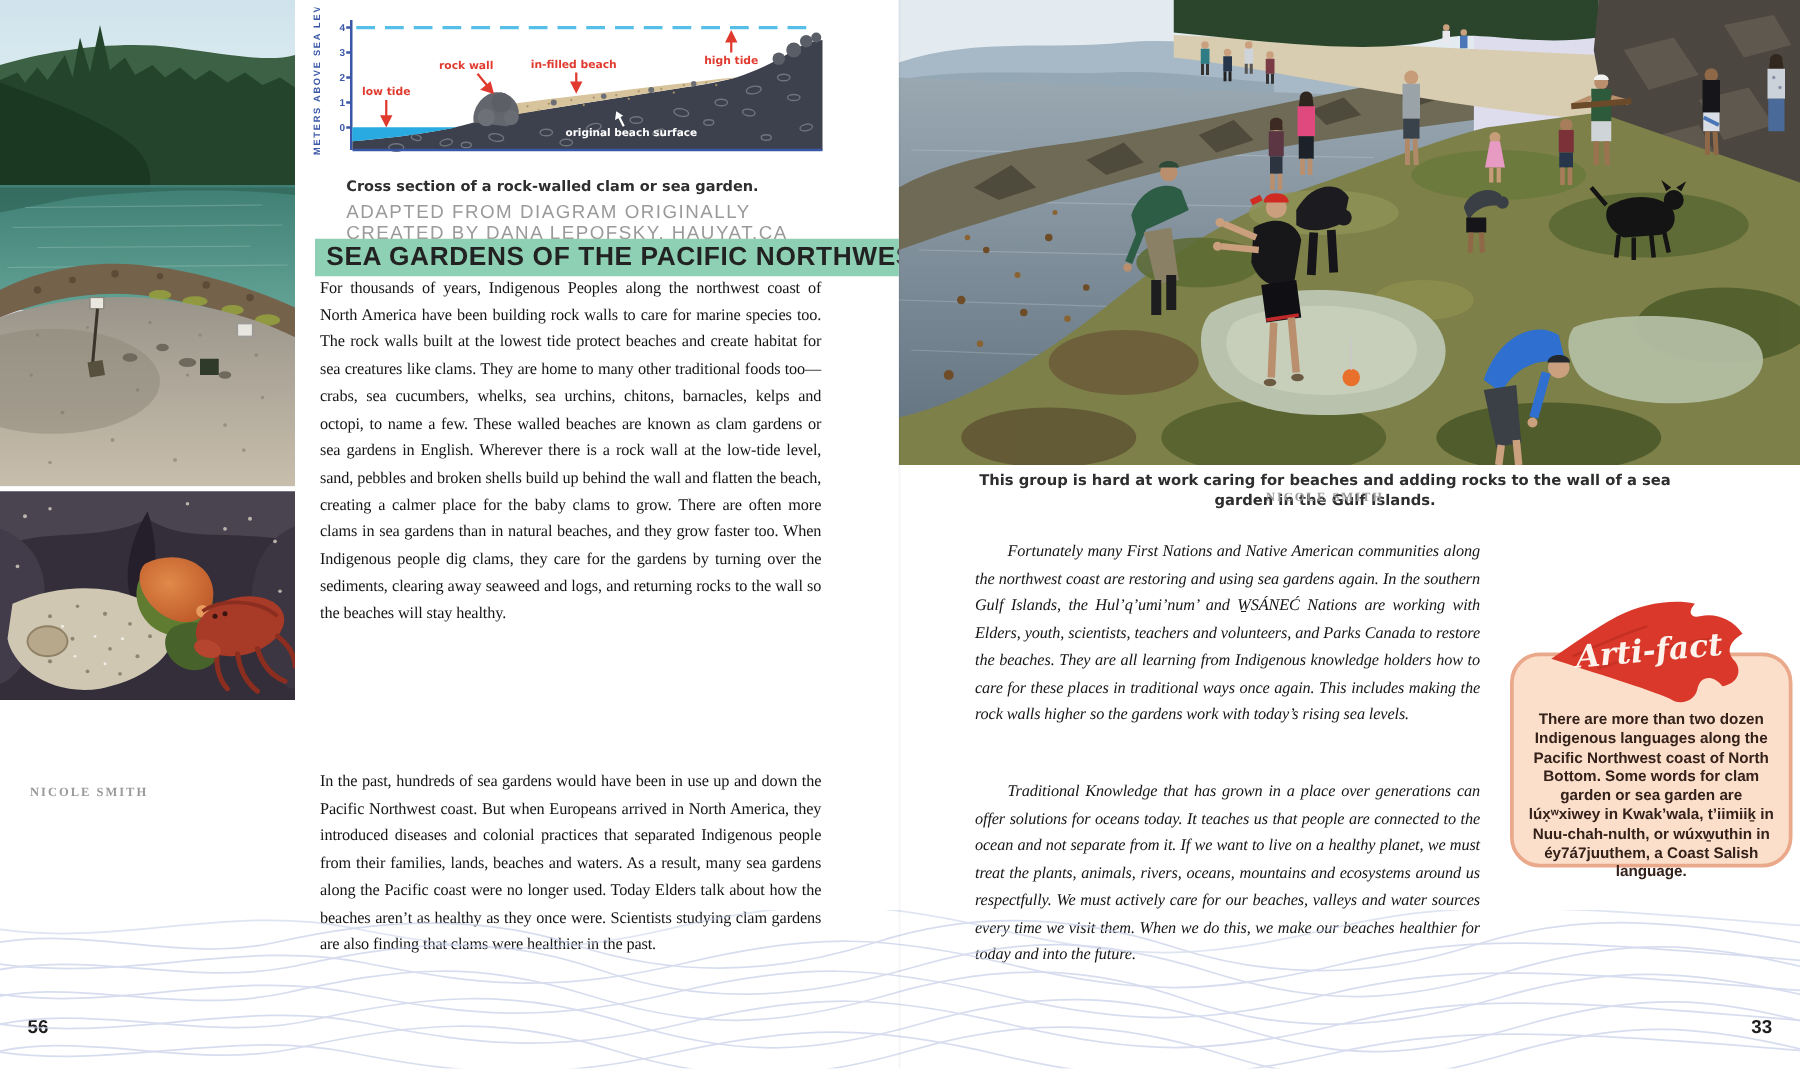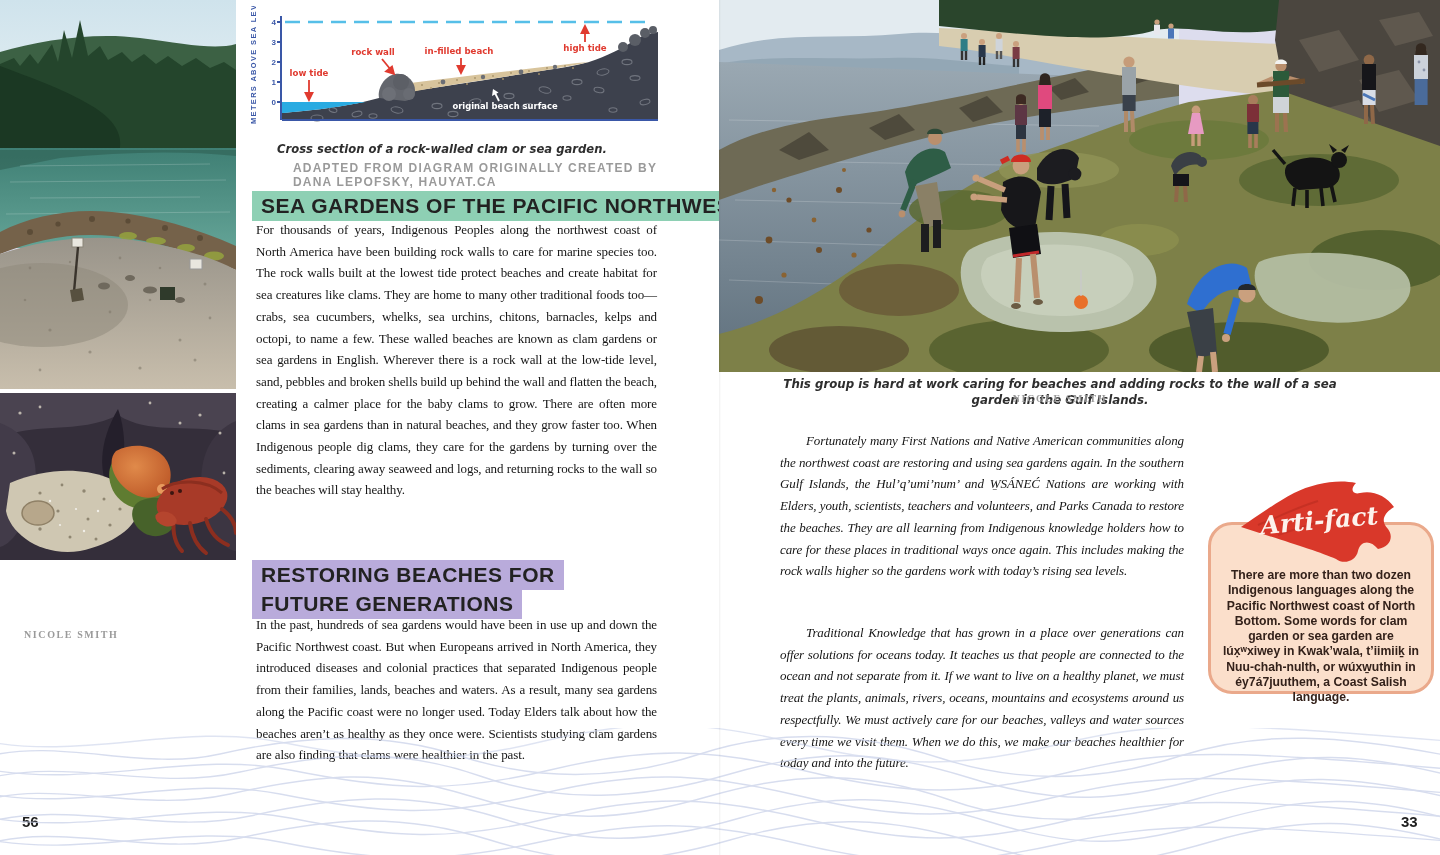--- a/index.html
+++ b/index.html
@@ -13,37 +13,37 @@
   .body-text{position:absolute;font-family:"Liberation Serif",serif;font-size:13px;
              line-height:21.7px;color:#151515;text-align:justify;letter-spacing:-0.1px;}
   .indent{text-indent:26px;font-style:italic;}
   
   .hl{display:inline-block;font-weight:700;font-size:21px;letter-spacing:.5px;color:#222;
       padding:2px 9px 3px 9px;line-height:1.2;}
   .hl-green{background:#8ed0b4;}
   .hl-purple{background:#b9abdb;}
   .h-stack span{display:inline-block;}
   
-  .cap{position:absolute;font-family:"DejaVu Sans",sans-serif;font-style:italic;font-weight:700;
+  .cap{position:absolute;font-family:"DejaVu Sans",sans-serif;font-weight:700;
        font-size:11.6px;line-height:15.5px;color:#2e2e2e;}
   .credit{position:absolute;font-family:Liberation Serif, serif;font-size:10px;
           letter-spacing:1.6px;color:#9a9a9a;font-weight:700;}
   .center{text-align:center;}
   
   .pagenum{position:absolute;font-weight:700;font-size:15px;color:#1d1d1d;}
   
   .artifact-box{position:absolute;left:1208px;top:522px;width:226px;height:172px;
                 background:#fbdfcb;border:3px solid #eaa98b;border-radius:24px;box-sizing:border-box;}
   .artifact-text{position:absolute;left:1219px;top:568px;width:204px;text-align:center;
                  font-family:"Liberation Sans",sans-serif;font-weight:700;font-size:12.2px;
                  line-height:15.3px;color:#33211a;}
   .gutter{position:absolute;left:719px;top:0;width:2px;height:855px;
           background:linear-gradient(90deg,rgba(0,0,0,.06),rgba(0,0,0,0));}
-  .diagram-credit{position:absolute;font-family:"Liberation Sans",sans-serif;font-size:12px;
-                  letter-spacing:1.2px;color:#9a9a9a;font-weight:700;margin-left:16px;}
+  .diagram-credit{position:absolute;font-family:"Liberation Sans",sans-serif;font-size:15px;
+                  letter-spacing:1.2px;color:#9a9a9a;font-weight:400;}
 </style>
 </head>
 <body>
 
 <div class="canvas">
 
   <div class="photo" style="left:0;top:0;width:236px;height:389px;">
     <svg width="236" height="389" viewBox="0 0 236 389">
       <defs>
         <linearGradient id="sky1" x1="0" y1="0" x2="0" y2="1">
@@ -300,24 +300,20 @@
   </div>
   <div class="cap" style="left:277px;top:142px;width:380px;">Cross section of a rock-walled clam or sea garden.</div>
   <div class="diagram-credit" style="left:277px;top:161px;width:390px;">ADAPTED FROM DIAGRAM ORIGINALLY CREATED BY DANA LEPOFSKY, HAUYAT.CA</div>
 
   <div class="abs" style="left:252px;top:191px;">
     <span class="hl hl-green">SEA GARDENS OF THE PACIFIC NORTHWEST</span>
   </div>
 
   <p class="body-text" style="left:256px;top:219px;width:401px;margin:0;">For thousands of years, Indigenous Peoples along the northwest coast of North America have been building rock walls to care for marine species too. The rock walls built at the lowest tide protect beaches and create habitat for sea creatures like clams. They are home to many other traditional foods too—crabs, sea cucumbers, whelks, sea urchins, chitons, barnacles, kelps and octopi, to name a few. These walled beaches are known as clam gardens or sea gardens in English. Wherever there is a rock wall at the low-tide level, sand, pebbles and broken shells build up behind the wall and flatten the beach, creating a calmer place for the baby clams to grow. There are often more clams in sea gardens than in natural beaches, and they grow faster too. When Indigenous people dig clams, they care for the gardens by turning over the sediments, clearing away seaweed and logs, and returning rocks to the wall so the beaches will stay healthy.</p>
 
-  <div class="abs h-stack" style="left:252px;top:560px;line-height:0;">
-    <span class="hl hl-purple" style="display:block;width:max-content;margin-bottom:0;">RESTORING BEACHES FOR</span>
-    <span class="hl hl-purple" style="display:block;width:max-content;margin-top:-1px;">FUTURE GENERATIONS</span>
-  </div>
 
   <p class="body-text" style="left:256px;top:614px;width:401px;margin:0;">In the past, hundreds of sea gardens would have been in use up and down the Pacific Northwest coast. But when Europeans arrived in North America, they introduced diseases and colonial practices that separated Indigenous people from their families, lands, beaches and waters. As a result, many sea gardens along the Pacific coast were no longer used. Today Elders talk about how the beaches aren’t as healthy as they once were. Scientists studying clam gardens are also finding that clams were healthier in the past.</p>
 
   <div class="pagenum" style="left:22px;top:813px;">56</div>
 
   <div class="photo" style="left:719px;top:0;width:721px;height:372px;">
     <svg width="721" height="372" viewBox="0 0 721 372">
       <defs>
         <linearGradient id="sea3" x1="0" y1="0" x2="0" y2="1">
           <stop offset="0" stop-color="#9aa8b2"></stop>

